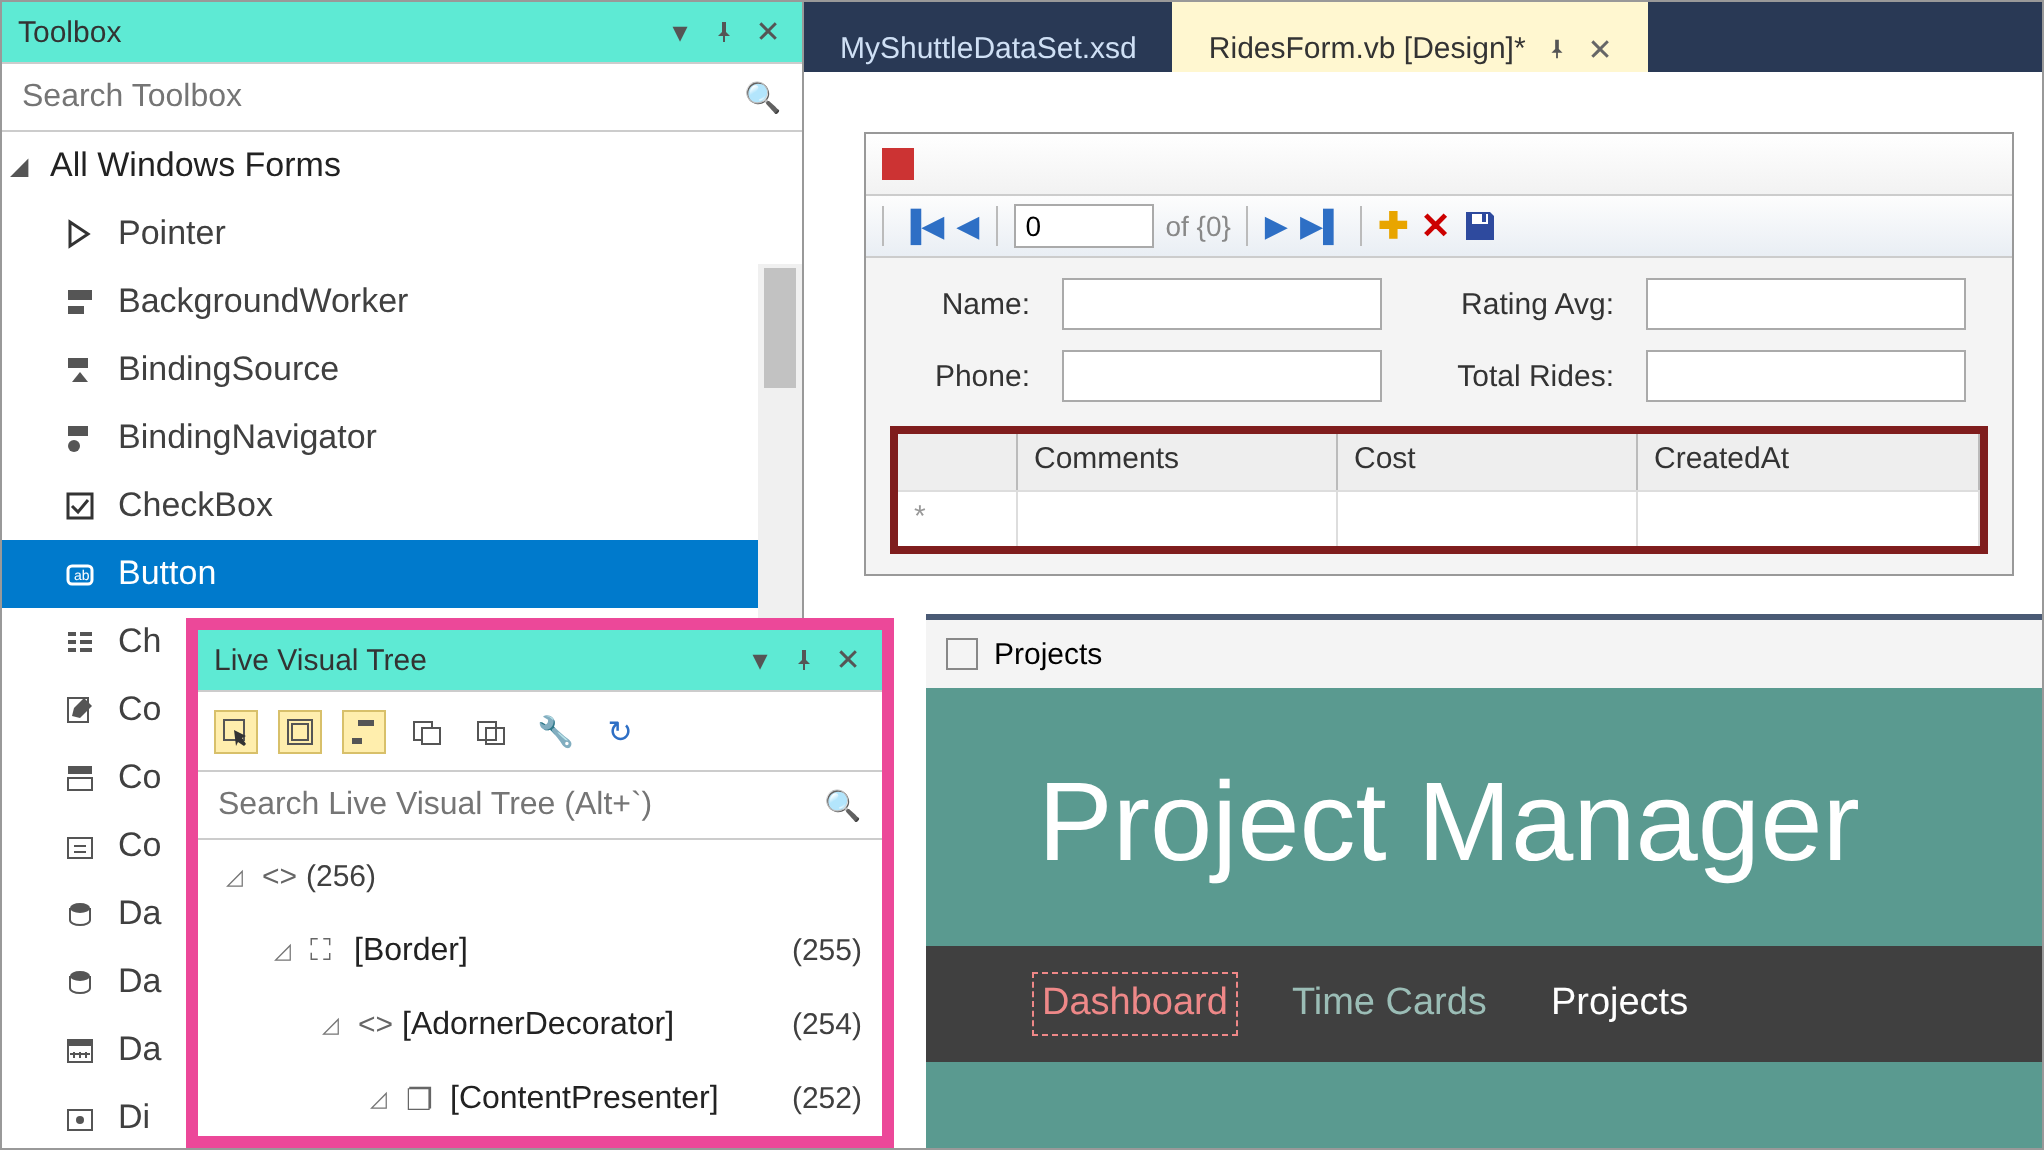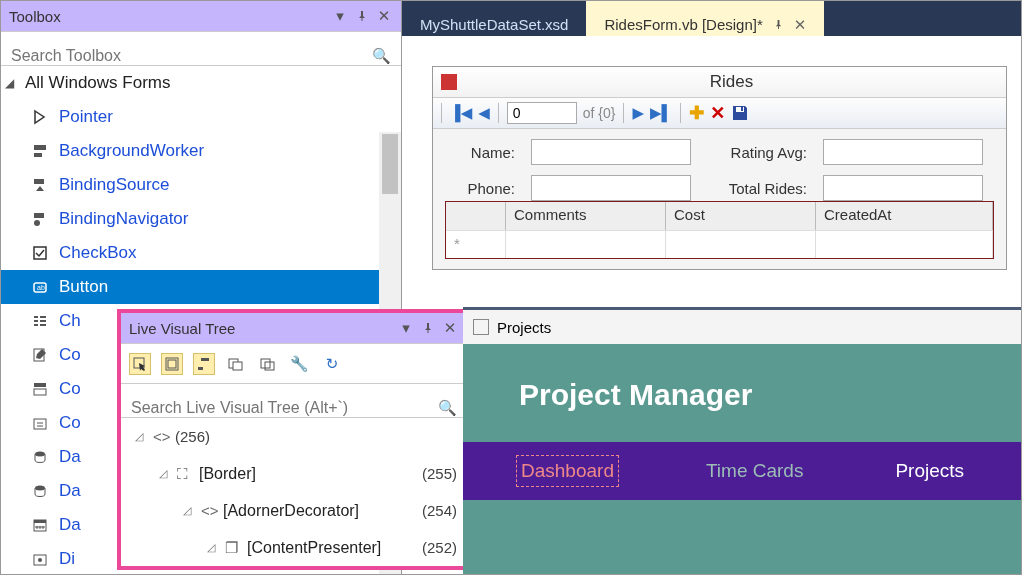--- a/index.html
+++ b/index.html
@@ -1,29 +1,29 @@
 <!DOCTYPE html>
 <html><head>
 <meta charset="utf-8">
 <style>
 *{box-sizing:border-box;margin:0;padding:0;font-family:"Segoe UI",Arial,sans-serif}
 body{width:1022px;height:575px;overflow:hidden;background:#fff;position:relative;font-size:15px;border:1px solid #999}
 .toolbox{position:absolute;left:0;top:0;width:401px;height:574px;border-right:1px solid #999}
-.panel-header{background:#c4b5fd;height:31px;display:flex;align-items:center;padding:0 8px;border-bottom:1px solid #ccc}
+.panel-header{background:#5eead4;height:31px;display:flex;align-items:center;padding:0 8px;border-bottom:1px solid #ccc}
 .panel-header .title{flex:1;color:#333;font-size:15px}
 .hdr-btn{width:18px;height:18px;margin-left:4px;display:flex;align-items:center;justify-content:center;color:#555;cursor:pointer}
-.search-bar{height:34px;border-bottom:1px solid #ccc;display:flex;align-items:flex-end;padding:0 10px}
+.search-bar{height:34px;border-bottom:1px solid #ccc;display:flex;align-items:center;padding:0 10px}
 .search-bar input{flex:1;border:none;outline:none;font-size:16px;color:#888;background:transparent}
 .search-ico{color:#555}
 .tree{position:relative}
 .tree-row{height:34px;display:flex;align-items:center;padding-left:8px;cursor:pointer}
 .tree-row.category{font-size:17px;color:#222;padding-left:4px}
 .tree-row .chev{width:14px;color:#555;font-size:12px}
 .tree-row .ico{width:22px;height:22px;margin:0 8px 0 20px;display:flex;align-items:center;justify-content:center;color:#444}
-.tree-row .lbl{font-size:17px;color:#1d4ed8}
+.tree-row .lbl{font-size:17px;color:#404040}
 .tree-row.selected{background:#007acc}
 .tree-row.selected .lbl{color:#fff}
 .scroll-track{position:absolute;right:0;top:66px;bottom:0;width:22px;background:#f0f0f0}
 .scroll-thumb{position:absolute;left:3px;right:3px;top:2px;height:60px;background:#c2c2c2}
 
 .tabs{position:absolute;left:401px;top:0;right:0;height:47px;background:#293955;display:flex;align-items:stretch}
 .tab{padding:0 18px;display:flex;align-items:center;color:#cfe0f5;font-size:15px;cursor:pointer;gap:10px}
 .tab.active{background:#fff7d0;color:#333}
 
 .form-area{position:absolute;left:401px;top:35px;right:0;height:271px;background:#fff;padding:30px 0 0 30px}
@@ -36,43 +36,43 @@
 .nav-btn{display:flex;align-items:center;justify-content:center;color:#2e6fc5;cursor:pointer}
 .nav-pos{width:70px;height:22px;border:1px solid #aaa;background:#fff;font-size:14px;padding:0 5px;display:flex;align-items:center}
 .nav-of{color:#888;font-size:14px}
 .nav-add{color:#e8a500;font-weight:bold;font-size:18px}
 .nav-del{color:#c00;font-weight:bold;font-size:18px}
 .nav-save{color:#2e4a9e}
 .form-body{padding:10px 12px;background:#f4f4f4}
 .form-grid{display:grid;grid-template-columns:70px 160px 100px 160px;gap:10px 16px;align-items:center}
 .form-grid label{font-size:15px;color:#333;text-align:right}
 .form-grid .inp{height:26px;border:1px solid #aaa;background:#fff}
-.dg{border:1px solid #7f1d1d;background:#fff}
+.dg{margin-top:12px;border:4px solid #7f1d1d;background:#fff}
 .dg-head{display:flex;height:28px;background:#eee}
 .dg-head div{border-right:1px solid #bbb;padding:4px 8px;font-size:15px;color:#333}
 .dg-row{display:flex;height:28px}
 .dg-row div{border-right:1px solid #ddd;border-top:1px solid #ddd;padding:4px 8px;font-size:15px;color:#999}
 .c0{width:60px}.c1{width:160px}.c2{width:150px}.c3{flex:1}
 
-.lvt{position:absolute;left:116px;top:308px;width:354px;background:#fff;border:4px solid #ec4899}
+.lvt{position:absolute;left:92px;top:308px;width:354px;background:#fff;border:6px solid #ec4899}
 .lvt-tb{height:40px;border-bottom:1px solid #ccc;display:flex;align-items:center;padding:0 8px;gap:10px}
 .lvt-tb .tbtn{width:22px;height:22px;display:flex;align-items:center;justify-content:center;color:#555;cursor:pointer}
 .lvt-tb .tbtn.active{background:#ffeead;border:1px solid #d8c06a}
 .lvt-tree .trow{height:37px;display:flex;align-items:center;padding:0 10px;cursor:pointer}
 .lvt-tree .trow .ex{width:14px;color:#777;font-size:11px}
 .lvt-tree .trow .tic{width:18px;color:#666;margin:0 4px}
 .lvt-tree .trow .tlbl{flex:1;font-size:16px;color:#222}
 .lvt-tree .trow .cnt{color:#404040;font-size:15px}
 
 .pm{position:absolute;left:462px;top:306px;right:0;bottom:0;background:#5a9a90;border-top:3px solid #4a5a75}
 .pm-hdr{height:34px;background:#f4f4f4;display:flex;align-items:center;padding:0 10px;gap:8px}
 .pm-hdr .wi{width:16px;height:16px;border:1px solid #888}
 .pm-hero{padding:34px 10px 30px 56px}
-.pm-hero h1{font-size:30px;font-weight:700;color:#fff}
-.pm-tabs{background:#4c1d95;height:58px;display:flex;align-items:center;padding-left:58px;gap:92px}
+.pm-hero h1{font-size:56px;font-weight:400;color:#fff}
+.pm-tabs{background:#404040;height:58px;display:flex;align-items:center;padding-left:58px;gap:32px}
 .pm-tab{color:#9bbdb6;font-size:19px;cursor:pointer}
 .pm-tab.sel{color:#e88;outline:1px dashed #e88;outline-offset:4px}
 .pm-tab.white{color:#fff}
 svg{display:block}
 </style>
 </head>
 <body>
 
 <div class="toolbox">
   <div class="panel-header">
@@ -244,21 +244,20 @@
         </svg>
       </span>
     <span style="color:#666">✕</span>
   </div>
 </div>
 
 <div class="form-area">
   <div class="form-win">
     <div class="form-title">
       <div class="fi"></div>
-      <div class="ft">Rides</div>
     </div>
     <div class="nav-bar">
       <span class="nav-sep"></span>
       <span class="nav-btn">▐◀</span>
       <span class="nav-btn">◀</span>
       <span class="nav-sep"></span>
       <span class="nav-pos">0</span>
       <span class="nav-of">of {0}</span>
       <span class="nav-sep"></span>
       <span class="nav-btn">▶</span>

